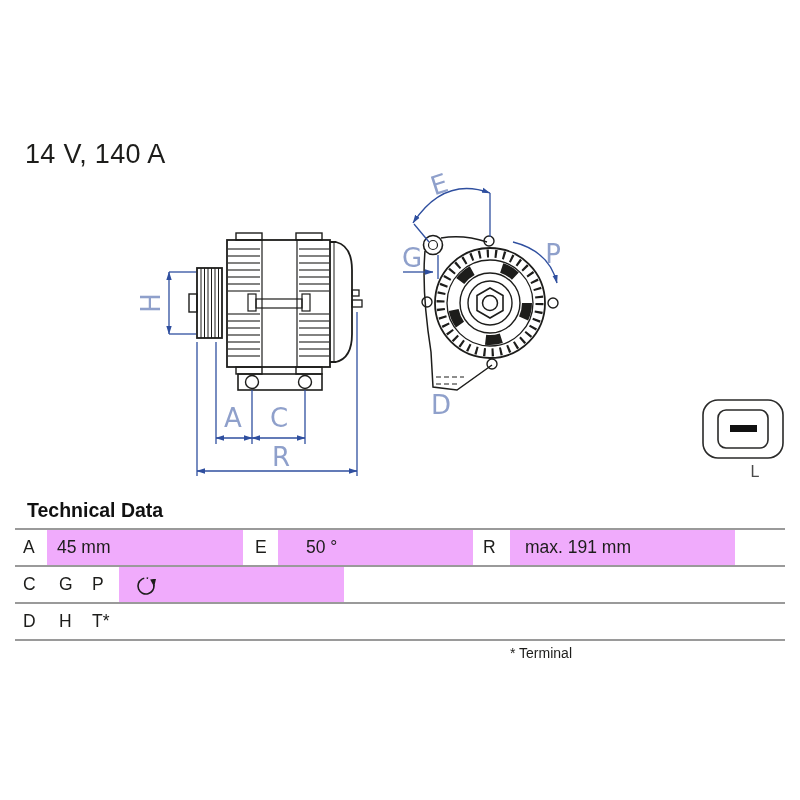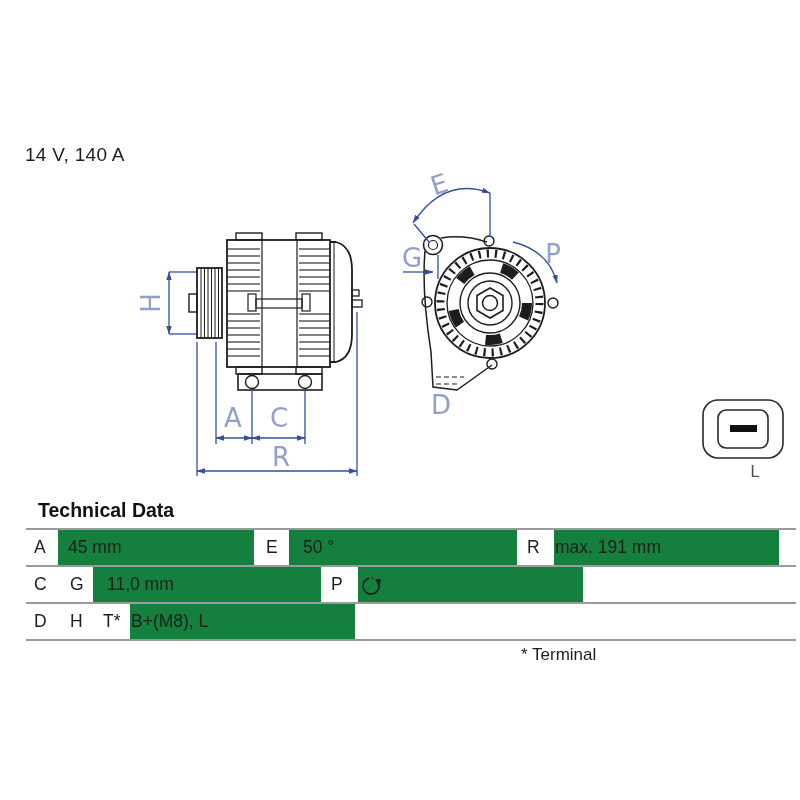--- a/index.html
+++ b/index.html
@@ -1,39 +1,39 @@
 <!DOCTYPE html>
 <html><head>
 <meta charset="utf-8">
 <style>
   html,body{margin:0;padding:0;}
   body{
     width:800px;height:800px;background:#ffffff;position:relative;
     font-family:"Liberation Sans", sans-serif;color:#1d1d1b;overflow:hidden;
   }
   .title{
-    position:absolute;left:25px;top:141px;font-size:19px;line-height:27px;
+    position:absolute;left:25px;top:141px;font-size:27px;line-height:27px;
     color:#1d1d1b;letter-spacing:.3px;
   }
   svg.drawing{position:absolute;left:0;top:0;}
   
-  .tech{position:absolute;left:15px;top:499px;width:770px;margin-left:11px;}
+  .tech{position:absolute;left:15px;top:499px;width:770px;}
   .tech-heading{margin:0 0 6px 12px;font-size:19.5px;font-weight:bold;color:#111;}
   .trow{display:flex;height:35px;border-top:2px solid #9a9a9a;}
   .trow.last{border-bottom:2px solid #9a9a9a;}
   .cell{display:flex;align-items:center;font-size:17.5px;color:#1d1d1b;box-sizing:border-box;}
   .lbl{background:#ffffff;}
-  .val{background:#15803d;}
+  .val{background:#f0abfc;}
   .c0{width:32px;padding-left:8px;}
   .c1{width:196px;padding-left:10px;}
   .c2{width:35px;padding-left:12px;}
-  .c3{width:228px;padding-left:14px;}
+  .c3{width:195px;padding-left:28px;}
   .c4{width:37px;padding-left:10px;}
-  .c5{width:225px;padding-left:1px;}
-  .fnote{margin:4px 0 0 495px;font-size:17px;color:#1d1d1b;}
+  .c5{width:225px;padding-left:15px;}
+  .fnote{margin:4px 0 0 495px;font-size:14px;color:#1d1d1b;}
   .rot-icon{display:block;}
   
   .dl{fill:#8fa0cb;font-size:26px;font-family:"DejaVu Sans", sans-serif;}
   .con-l{fill:#4a4a4a;font-size:16px;font-family:"Liberation Sans", sans-serif;}
   .blk{stroke:#1d1d1b;fill:none;}
   .blu{stroke:#2f4f9f;fill:none;stroke-width:1.3;}
 </style>
 </head>
 <body>
 
@@ -185,32 +185,30 @@
     <div class="cell val c1">45 mm</div>
     <div class="cell lbl c2">E</div>
     <div class="cell val c3">50 °</div>
     <div class="cell lbl c4">R</div>
     <div class="cell val c5">max. 191 mm</div>
   </div>
 
   <div class="trow">
     <div class="cell lbl c0">C</div>
     <div class="cell lbl c2">G</div>
-    <div class="cell val c3">11,0 mm</div>
     <div class="cell lbl c4">P</div>
     <div class="cell val c5">
       <svg class="rot-icon" width="26" height="24" viewBox="0 0 26 24">
         <path d="M19.9,11.95 A8,8 0 1 1 8,6.07" fill="none" stroke="#1d1d1b" stroke-width="1.6" marker-start="url(#arwk)"></path>
         <path d="M8,6.07 A8,8 0 0 1 14.1,5.3" fill="none" stroke="#1d1d1b" stroke-width="1.6" stroke-dasharray="2.4 2.4"></path>
       </svg>
       <span></span>
     </div>
   </div>
 
   <div class="trow last">
     <div class="cell lbl c0">D</div>
     <div class="cell lbl c2">H</div>
     <div class="cell lbl c4">T*</div>
-    <div class="cell val c5">B+(M8), L</div>
   </div>
 
   <div class="fnote">* Terminal</div>
 </div>
 
 </body></html>

